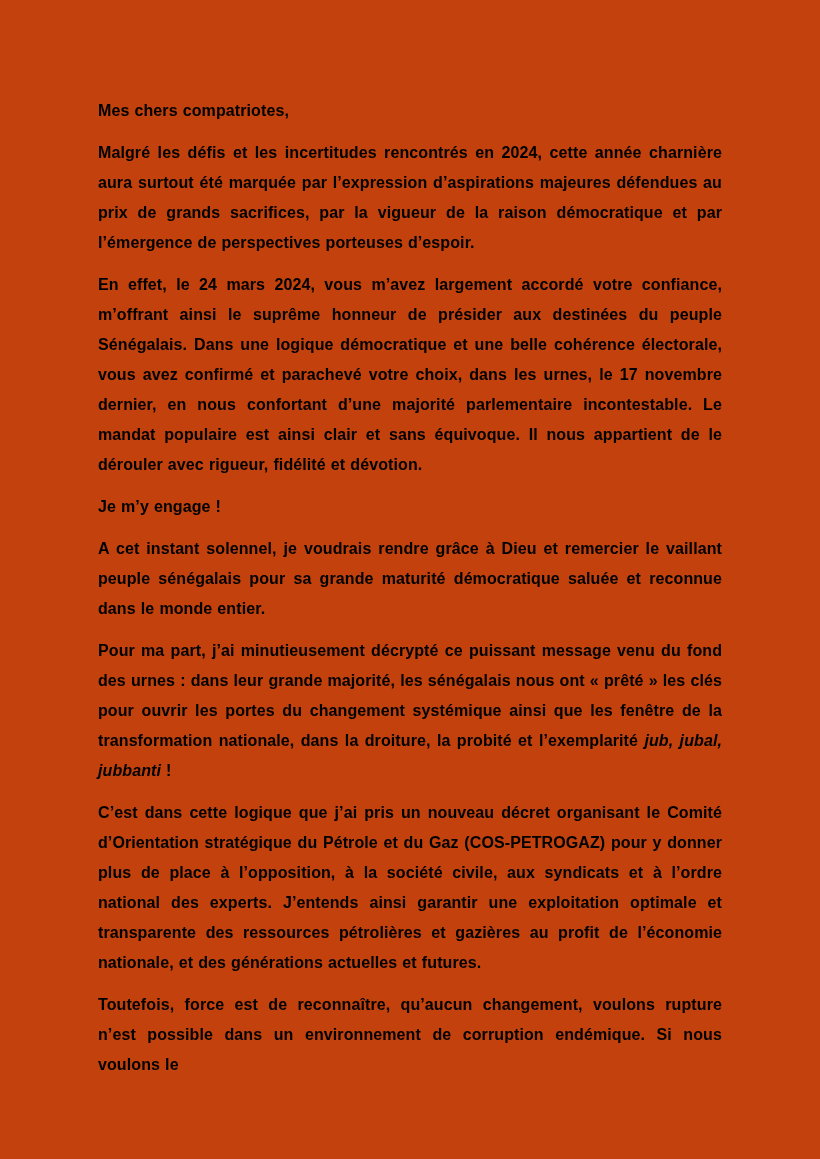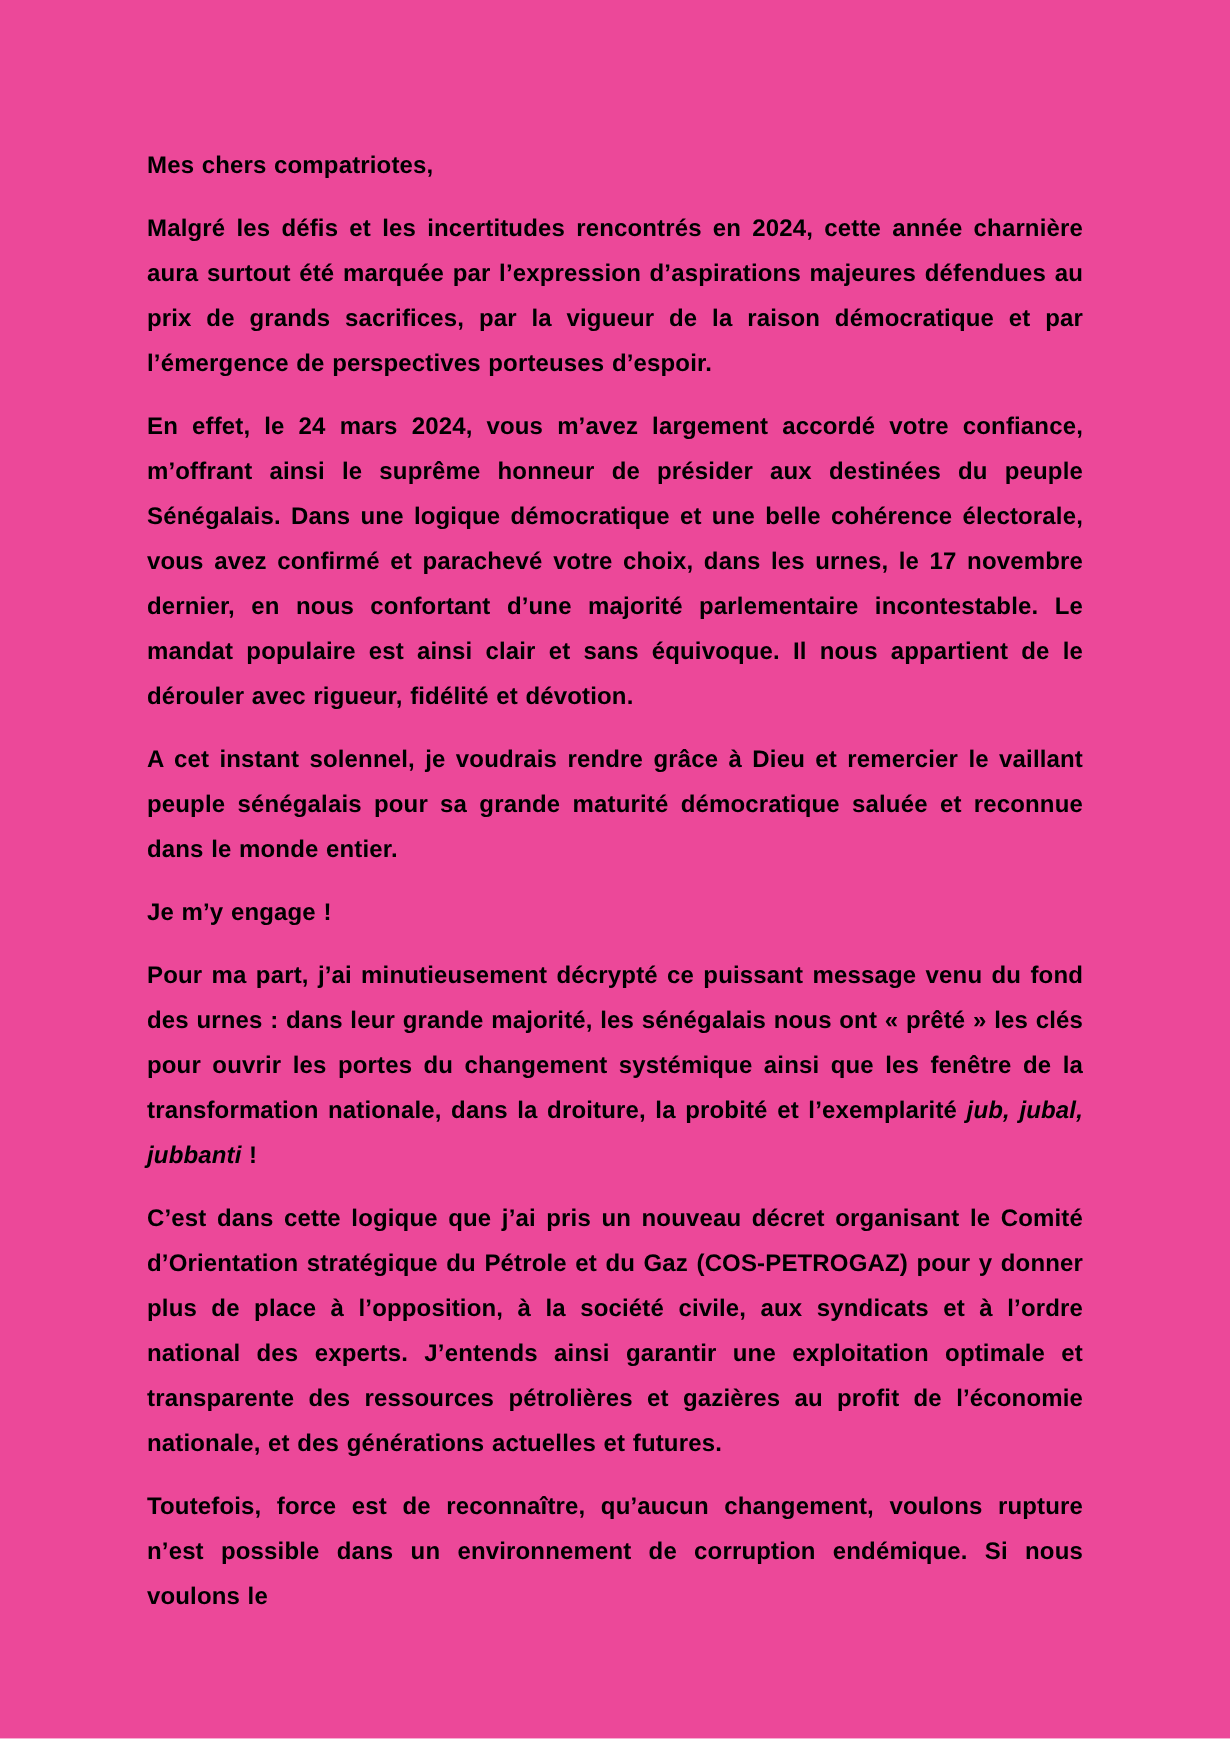--- a/index.html
+++ b/index.html
@@ -4,21 +4,21 @@
 <style>
   html, body {
     margin: 0;
     padding: 0;
     background: #ffffff;
   }
   .page {
     position: relative;
     width: 820px;
     height: 1159px;
-    background: #ec4899;
+    background: #c2410c;
     box-sizing: border-box;
     padding: 96px 98px 0 98px;
     font-family: "Liberation Sans", "DejaVu Sans", sans-serif;
     font-size: 16px;
     line-height: 30px;
     color: #000000;
     overflow: hidden;
   }
   .para {
     margin: 0 0 12px 0;
@@ -38,23 +38,23 @@
 <body>
 
 <div class="page">
 
   <p class="para heading"><span class="b">Mes chers compatriotes,</span></p>
 
   <p class="para"><span class="r">Malgré les défis et les incertitudes rencontrés en 2024, cette année charnière aura surtout été marquée par l’expression d’aspirations majeures défendues au prix de grands sacrifices, par la vigueur de la raison démocratique et par l’émergence de perspectives porteuses d’espoir.</span></p>
 
   <p class="para"><span class="r">En effet, le 24 mars 2024, vous m’avez largement accordé votre confiance, m’offrant ainsi le suprême honneur de présider aux destinées du peuple Sénégalais. Dans une logique démocratique et une belle cohérence électorale, vous avez confirmé et parachevé votre choix, dans les urnes, le 17 novembre dernier, en nous confortant d’une majorité parlementaire incontestable. Le mandat populaire est ainsi clair et sans équivoque. Il nous appartient de le dérouler avec rigueur, fidélité et dévotion.</span></p>
 
+  <p class="para heading"><span class="b">Je m’y engage !</span></p>
+
   <p class="para"><span class="r">A cet instant solennel, je voudrais rendre grâce à Dieu et remercier le vaillant peuple sénégalais pour sa grande maturité démocratique saluée et reconnue dans le monde entier.</span></p>
-
-  <p class="para heading"><span class="b">Je m’y engage !</span></p>
 
   <p class="para"><span class="r">Pour ma part, j’ai minutieusement décrypté ce puissant message venu du fond des urnes : </span><span class="b">dans leur grande majorité, les sénégalais nous ont « prêté » les clés pour ouvrir les portes du changement systémique ainsi que les fenêtre de la transformation nationale, dans la droiture, la probité et l’exemplarité </span><span class="bi">jub, jubal, jubbanti</span><span class="b"> !</span></p>
 
   <p class="para"><span class="r">C’est dans cette logique que j’ai pris un nouveau décret organisant le Comité d’Orientation stratégique du Pétrole et du Gaz (</span><span class="b">COS-PETROGAZ</span><span class="r">) pour y donner plus de place à l’opposition, à la société civile, aux syndicats et à l’ordre national des experts. J’entends ainsi garantir une exploitation optimale et transparente des ressources pétrolières et gazières au profit de l’économie nationale, et des générations actuelles et futures.</span></p>
 
   <p class="para"><span class="r">Toutefois, force est de reconnaître, qu’aucun changement, voulons rupture n’est possible dans un environnement de corruption endémique. Si nous voulons le</span></p>
 
 </div>
 
 </body></html>

